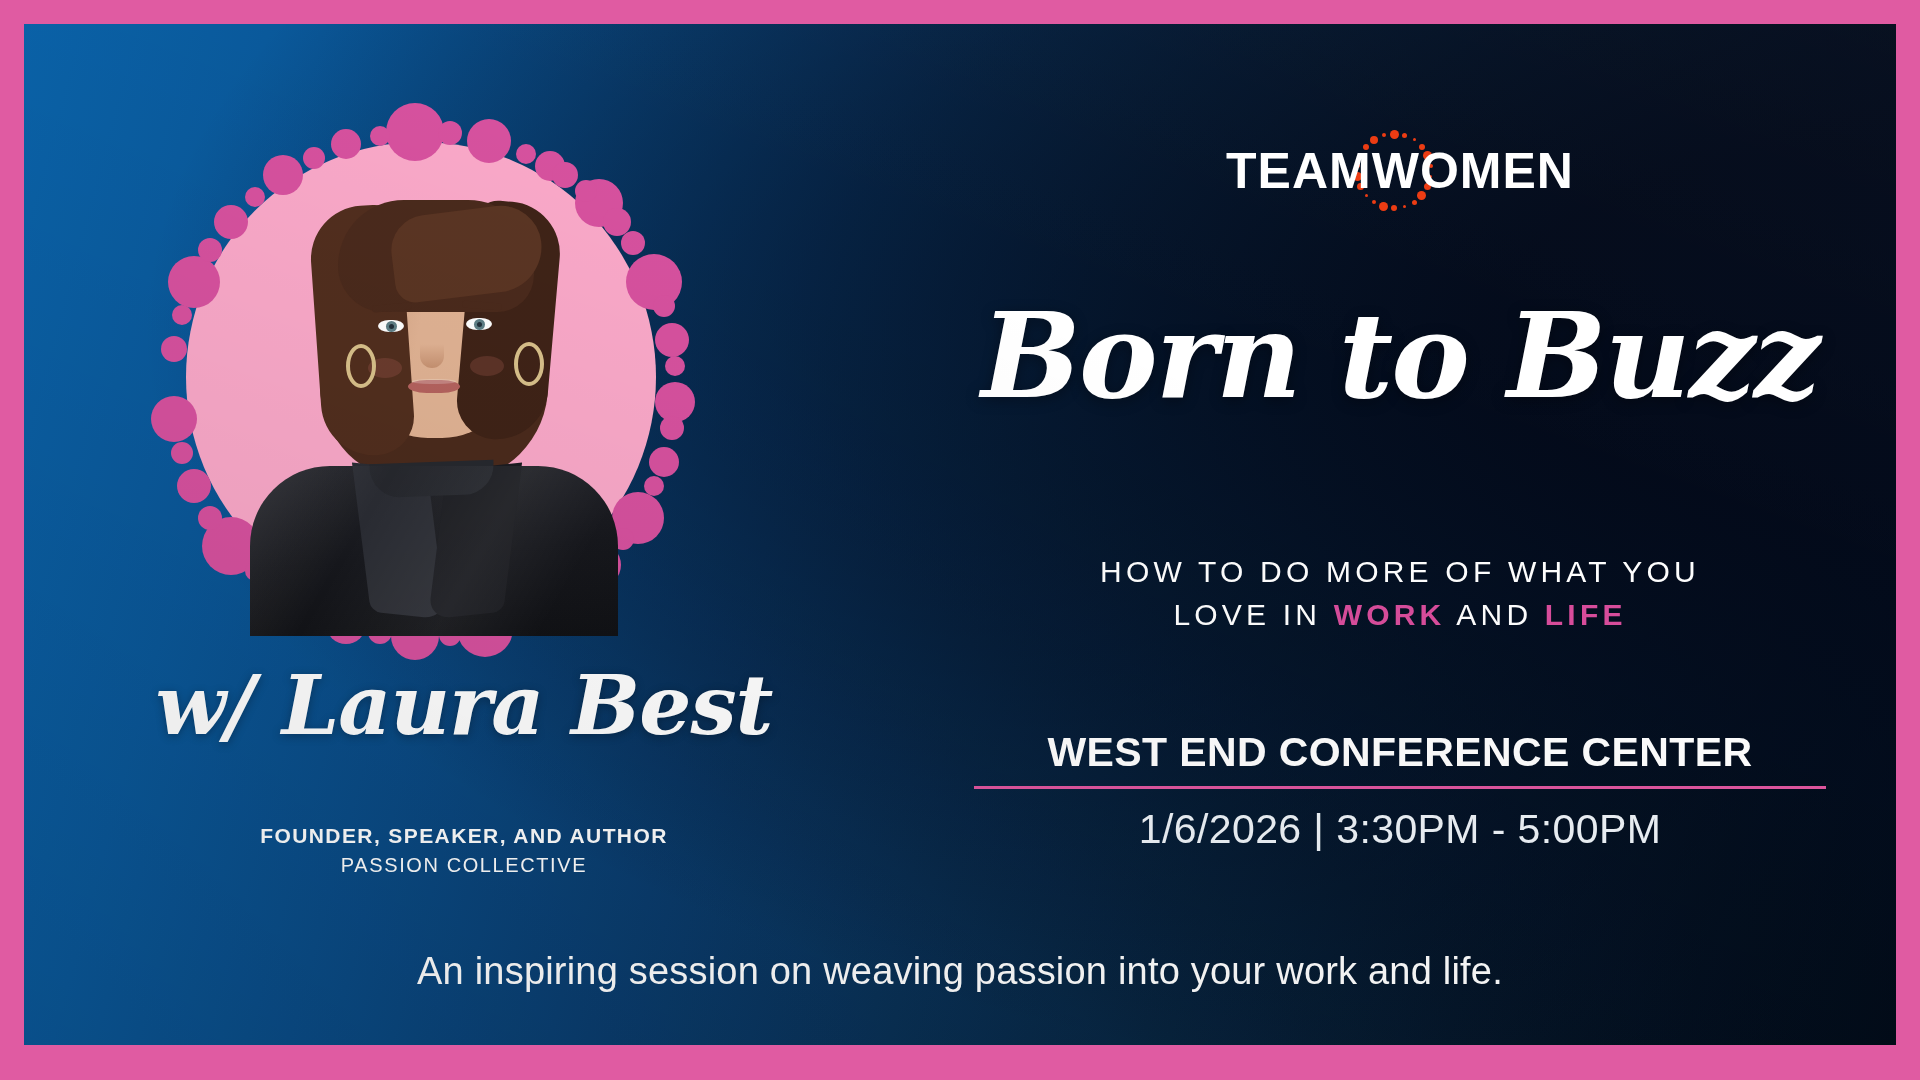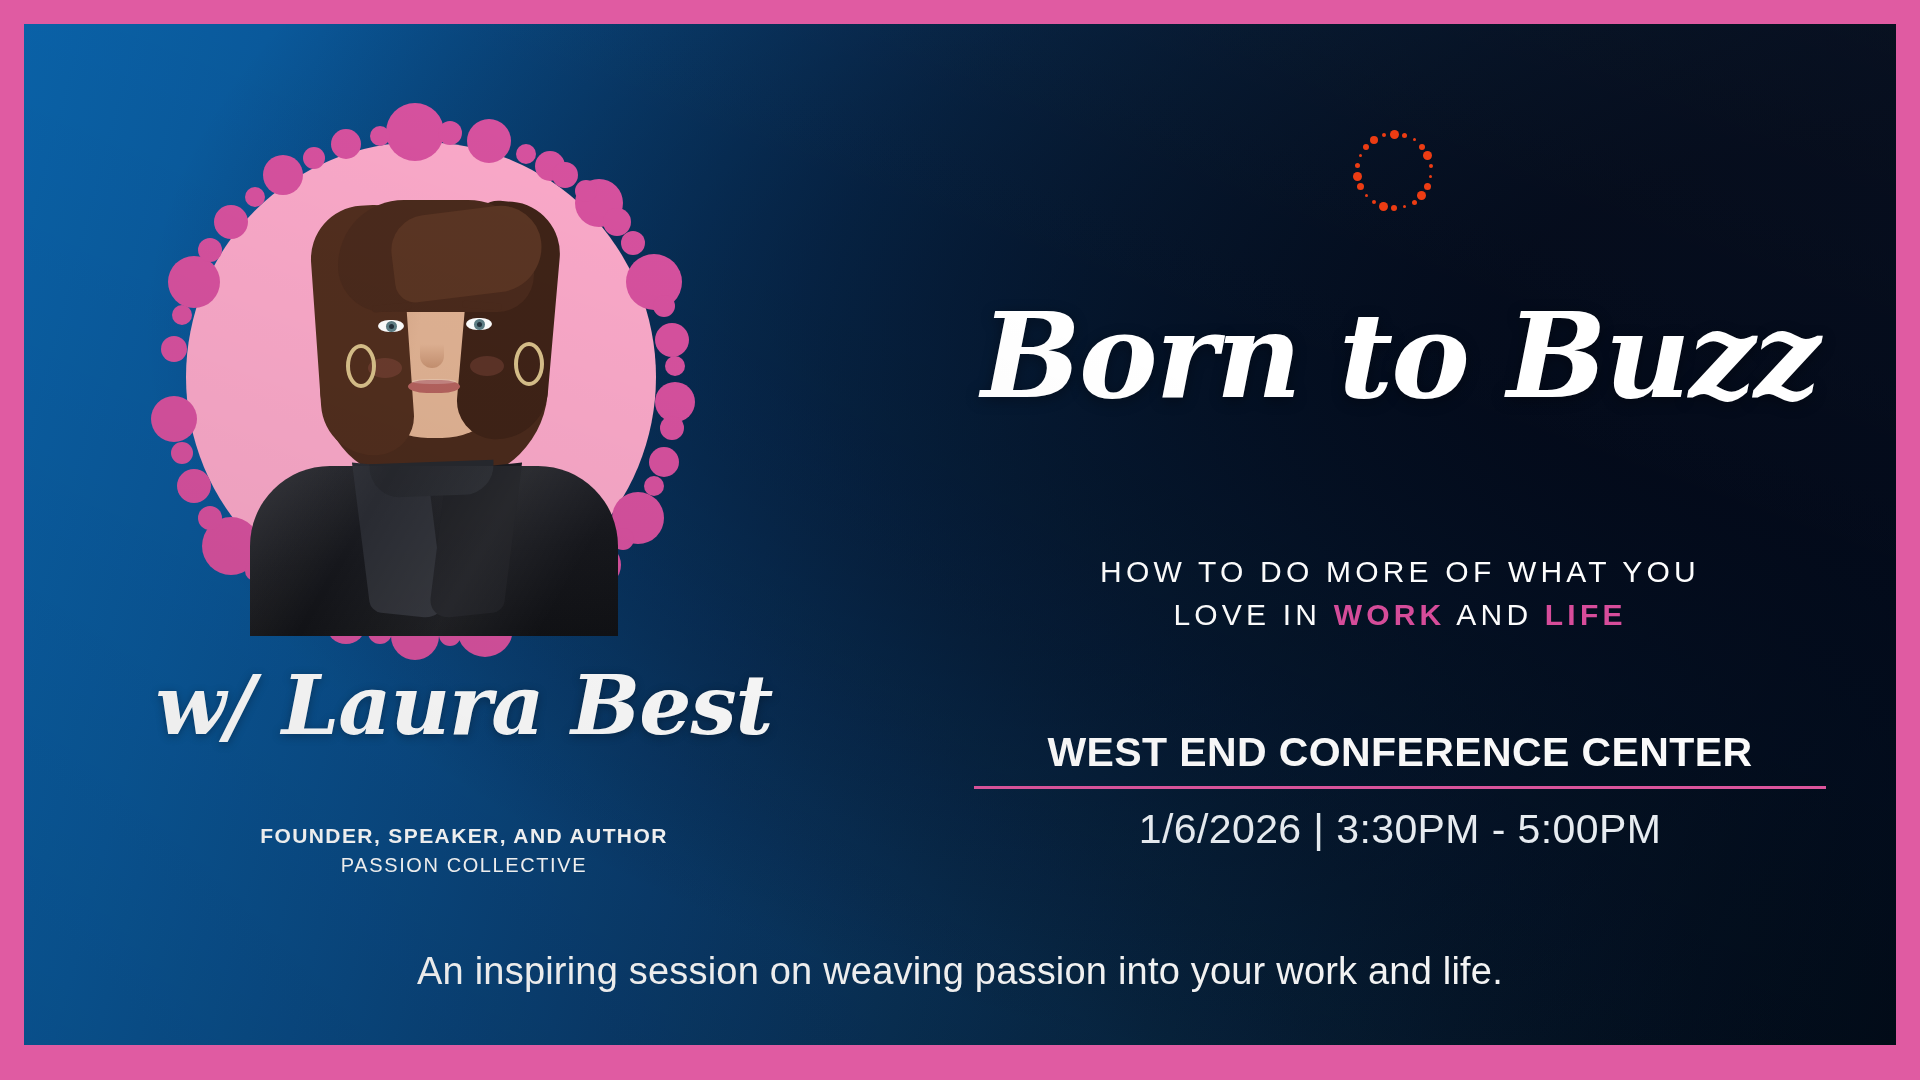--- a/index.html
+++ b/index.html
@@ -476,20 +476,21 @@
             <div class="ldot" style="width: 4px; height: 4px; left: 20.9963px; top: 72.1264px; background: rgb(236, 60, 19);"></div>
             <div class="ldot" style="width: 3px; height: 3px; left: 13.5373px; top: 65.7298px; background: rgb(236, 60, 19);"></div>
             <div class="ldot" style="width: 7px; height: 7px; left: 5.84362px; top: 54.8704px; background: rgb(236, 60, 19);"></div>
             <div class="ldot" style="width: 9px; height: 9px; left: 1.87661px; top: 43.7656px; background: rgb(236, 60, 19);"></div>
             <div class="ldot" style="width: 5px; height: 5px; left: 3.87661px; top: 35.2344px; background: rgb(236, 60, 19);"></div>
             <div class="ldot" style="width: 3px; height: 3px; left: 7.84362px; top: 26.1296px; background: rgb(236, 60, 19);"></div>
             <div class="ldot" style="width: 6px; height: 6px; left: 12.0373px; top: 15.7702px; background: rgb(236, 60, 19);"></div>
             <div class="ldot" style="width: 8px; height: 8px; left: 18.9963px; top: 7.87362px; background: rgb(236, 60, 19);"></div>
             <div class="ldot" style="width: 4px; height: 4px; left: 30.5759px; top: 5.49876px; background: rgb(236, 60, 19);"></div>
           </div>
+        <div id="logo-wordmark">TEAMWOMEN</div>
       </div>
 
       <div id="headline">Born to Buzz</div>
 
       <div id="subtitle">
         <span>HOW TO DO MORE OF WHAT YOU</span><br>
         <span>LOVE IN </span><span class="hl">WORK</span><span> AND </span><span class="hl">LIFE</span>
       </div>
 
       <div id="venue">WEST END CONFERENCE CENTER</div>

